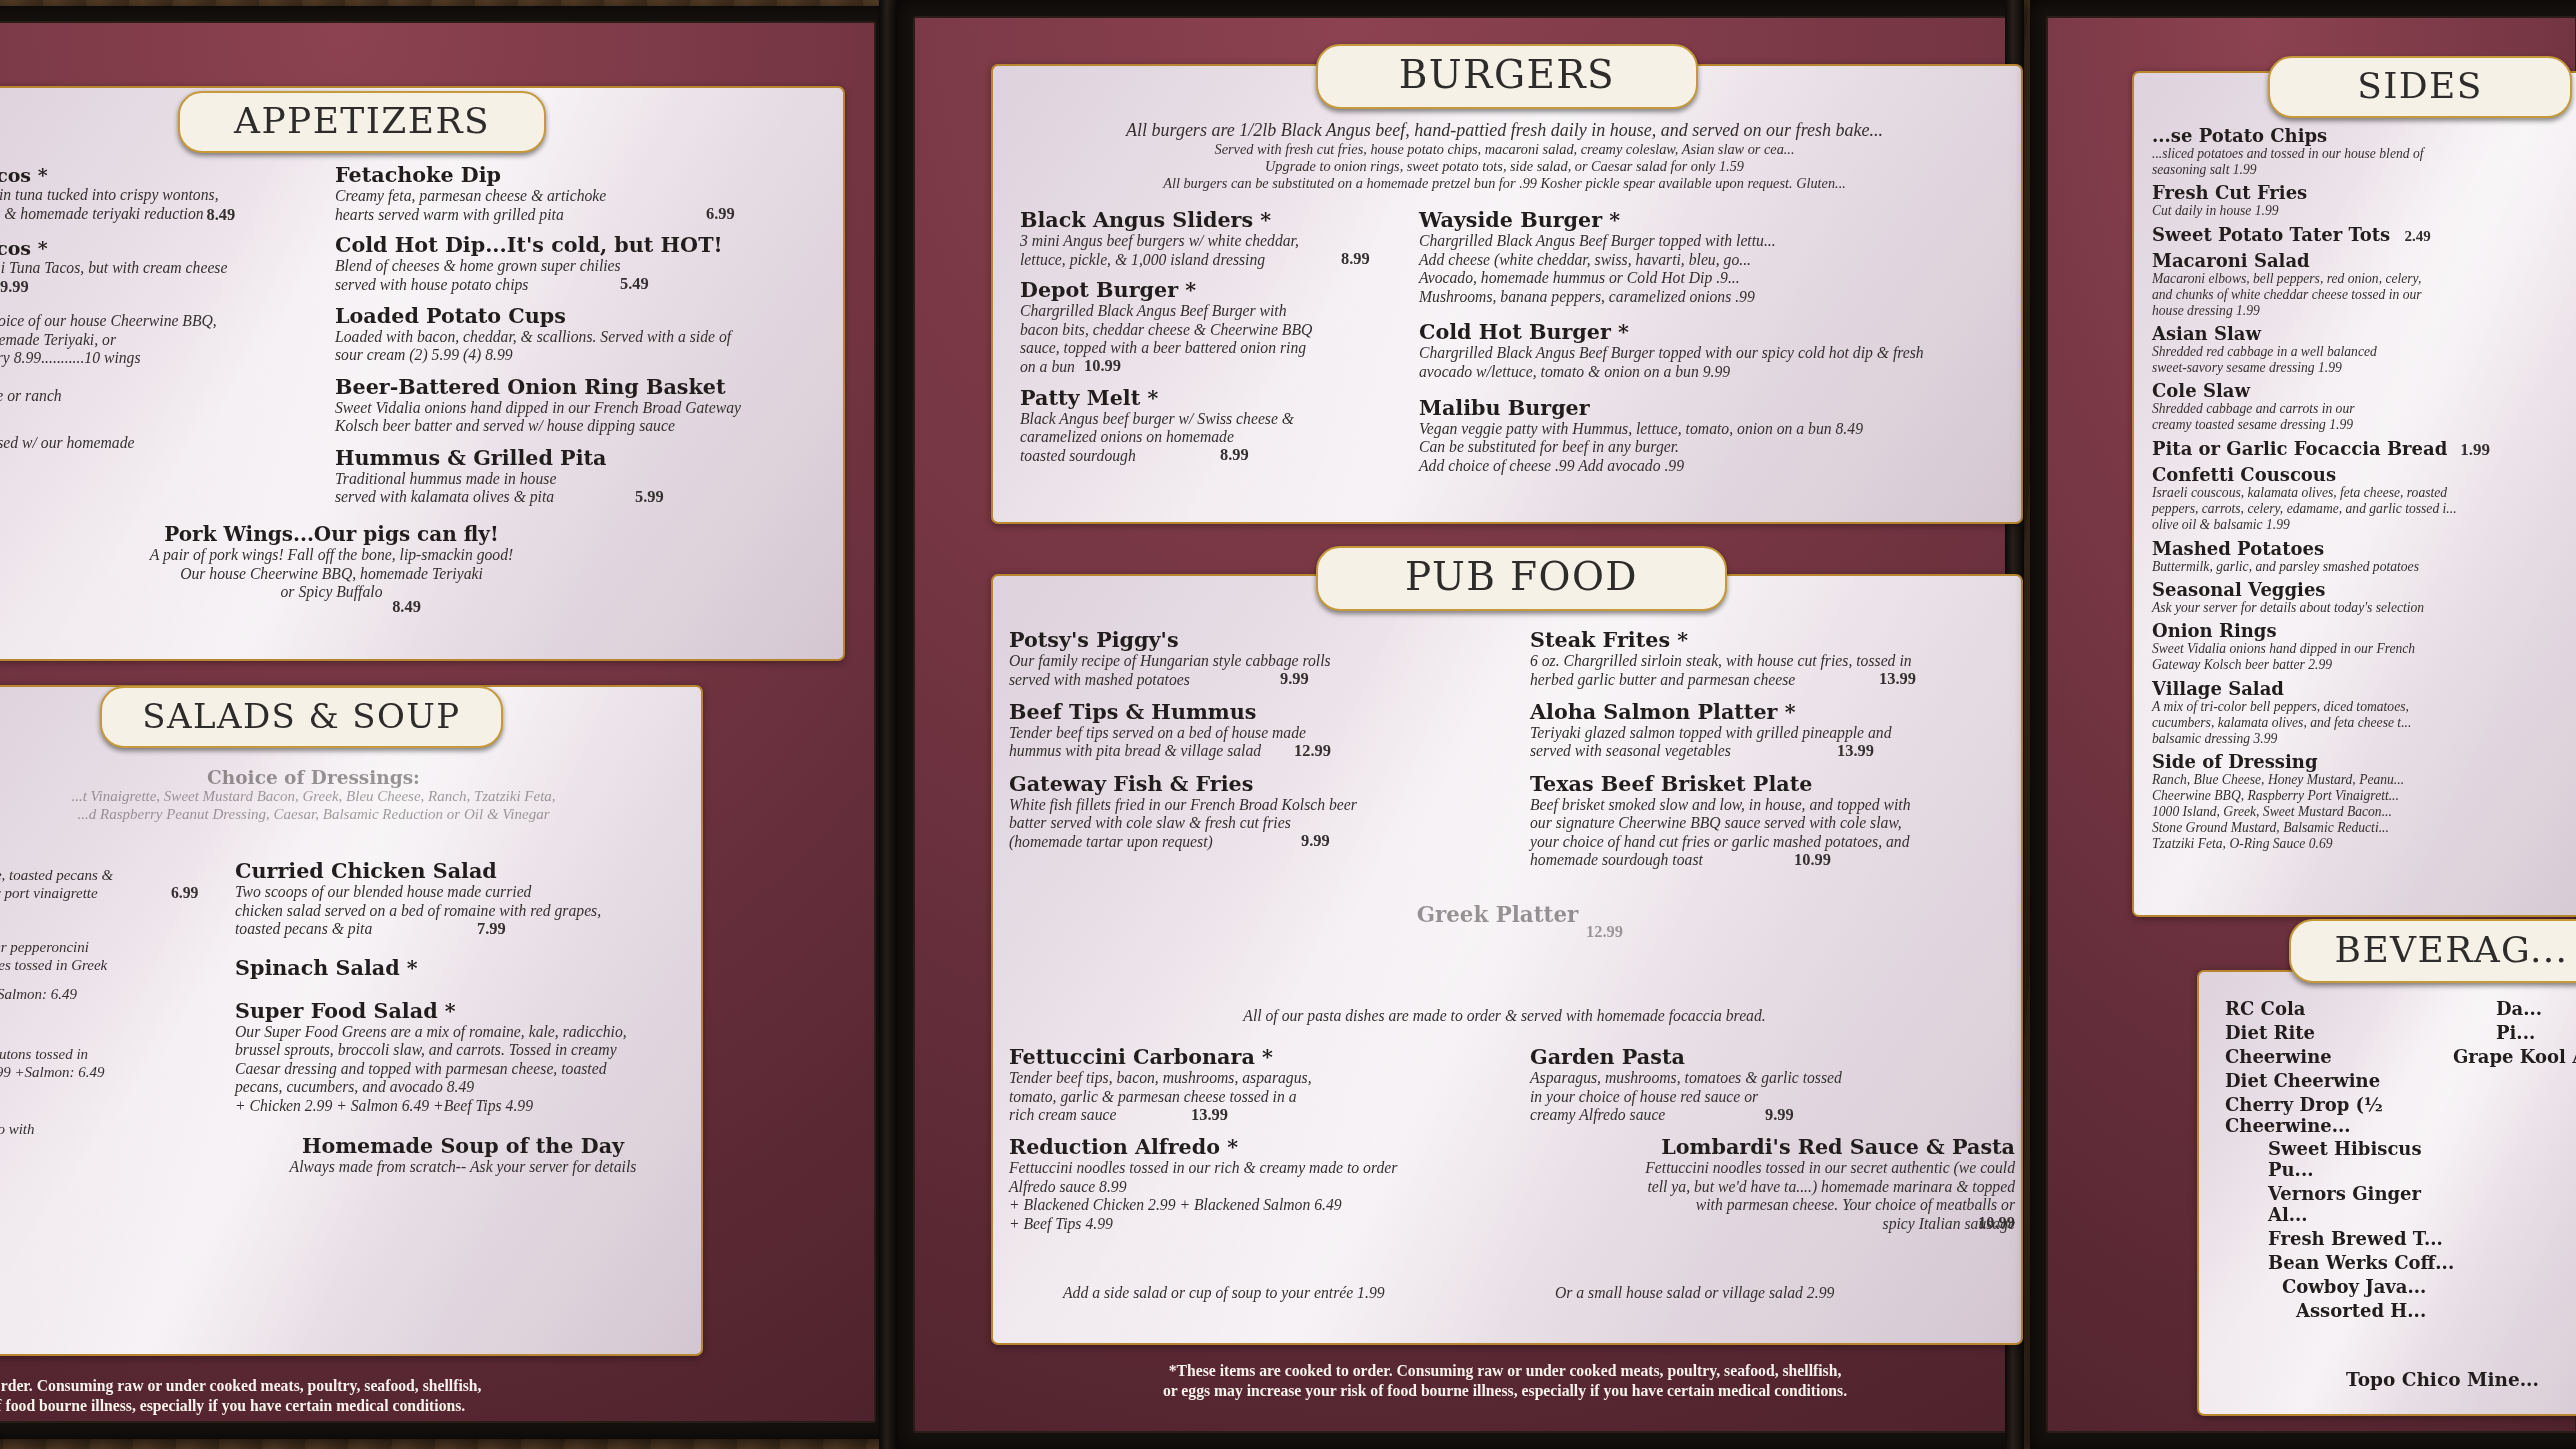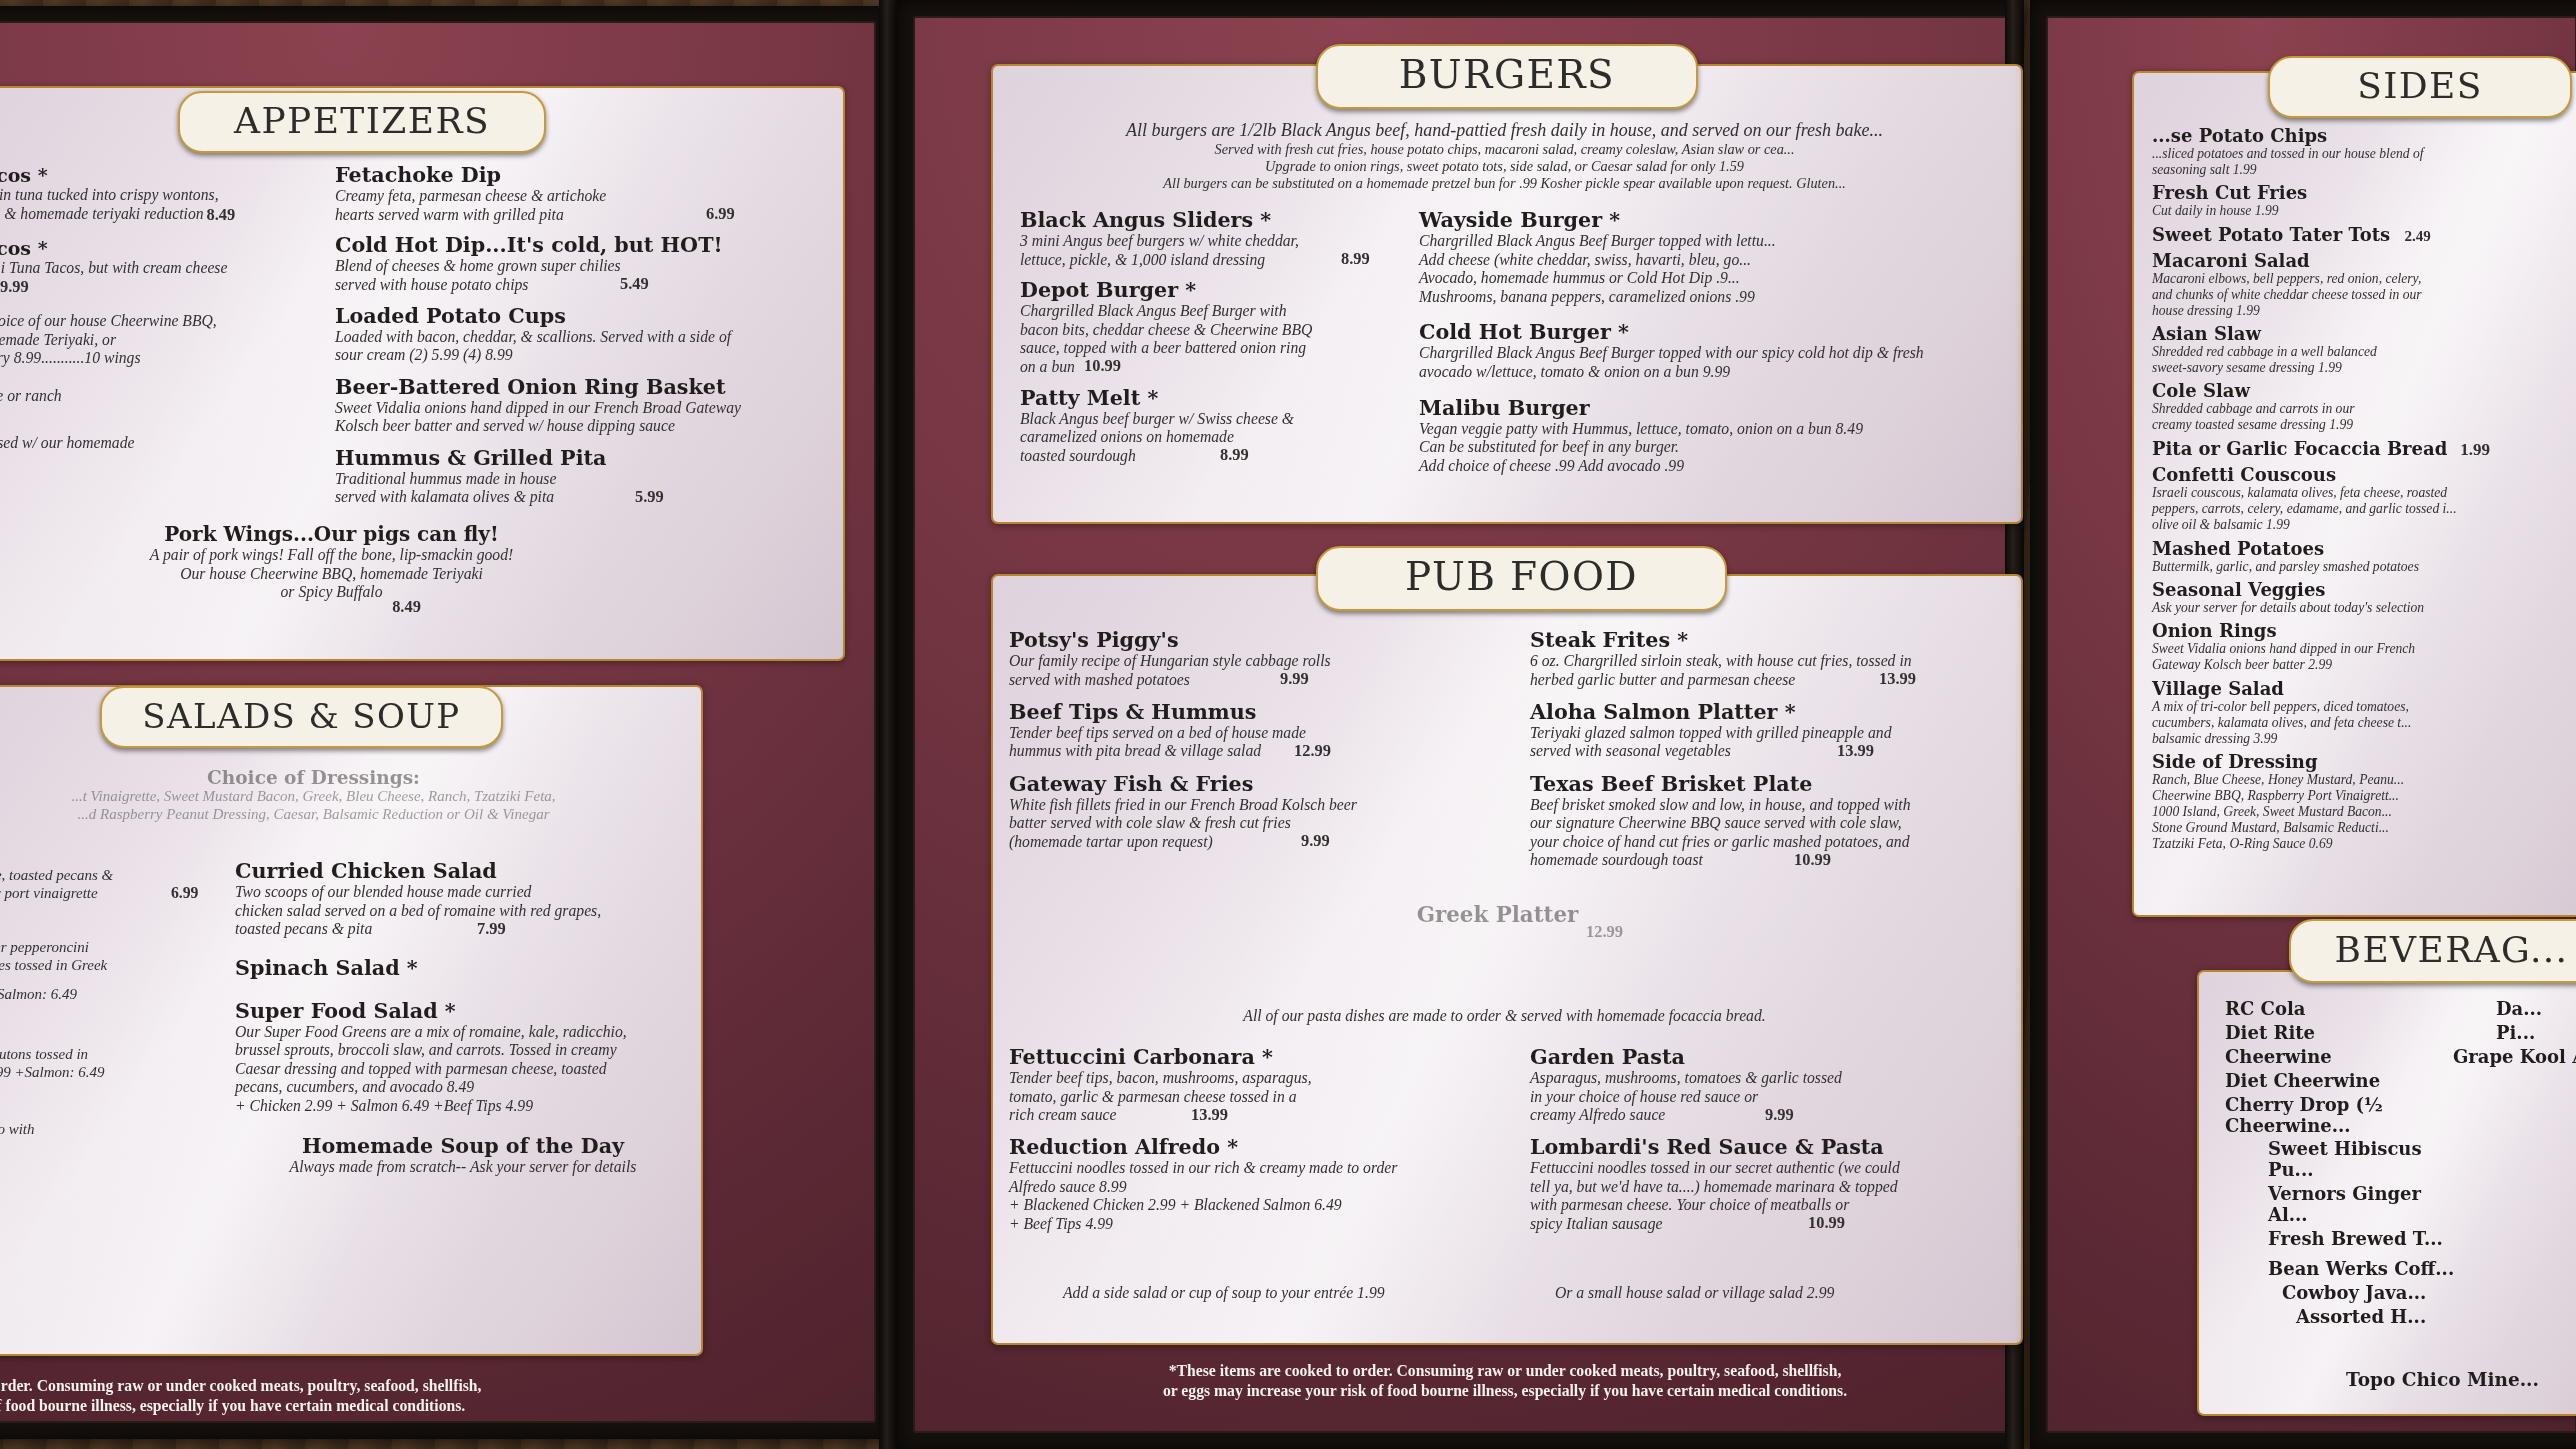--- a/index.html
+++ b/index.html
@@ -331,21 +331,21 @@
   </div>
 
   <div class="col" style="left:1530px;top:1045px;width:485px;">
     <div class="item">
       <div class="nm" style="font-size:20.7px;">Garden Pasta</div>
       <div class="ds" style="font-size:15.7px;white-space:pre-line;">Asparagus, mushrooms, tomatoes &amp; garlic tossed
 in your choice of house red sauce or
 creamy Alfredo sauce</div>
       <div class="ds pr" style="font-size:16.4px;margin-left:235px;margin-top:-20px;">9.99</div>
     </div>
-    <div class="item" style="margin-top:11.4px;">
+    <div class="item" style="margin-top:11.4px;text-align:right;">
       <div class="nm" style="font-size:20.7px;">Lombardi's Red Sauce &amp; Pasta</div>
       <div class="ds" style="font-size:15.7px;white-space:pre-line;">Fettuccini noodles tossed in our secret authentic (we could
 tell ya, but we'd have ta....) homemade marinara &amp; topped
 with parmesan cheese. Your choice of meatballs or
 spicy Italian sausage</div>
       <div class="ds pr" style="font-size:16.4px;margin-left:278px;margin-top:-20px;">10.99</div>
     </div>
   </div>
 
   <div class="col" style="left:1063px;top:1284px;width:442px;">
@@ -442,21 +442,21 @@
   </div>
 
   <div class="col" style="left:2225px;top:998px;width:235px;">
     <div class="nm" style="font-size:18px;margin-bottom:2.9px;">RC Cola</div>
     <div class="nm" style="font-size:18px;margin-bottom:2.9px;">Diet Rite</div>
     <div class="nm" style="font-size:18px;margin-bottom:2.9px;">Cheerwine</div>
     <div class="nm" style="font-size:18px;margin-bottom:2.9px;">Diet Cheerwine</div>
     <div class="nm" style="font-size:18px;margin-bottom:2.9px;">Cherry Drop (½ Cheerwine...</div>
     <div class="nm" style="font-size:18px;margin-bottom:2.9px;margin-left:43px;">Sweet Hibiscus Pu...</div>
     <div class="nm" style="font-size:18px;margin-bottom:2.9px;margin-left:43px;">Vernors Ginger Al...</div>
-    <div class="nm" style="font-size:18px;margin-bottom:9px;margin-left:43px;">Fresh Brewed T...</div>
+    <div class="nm" style="font-size:18px;margin-bottom:3px;margin-left:43px;">Fresh Brewed T...</div>
     <div class="nm" style="font-size:18px;margin-bottom:2.9px;margin-left:43px;">Bean Werks Coff...</div>
     <div class="nm" style="font-size:18px;margin-bottom:2.9px;margin-left:57px;">Cowboy Java...</div>
     <div class="nm" style="font-size:18px;margin-bottom:2.9px;margin-left:71px;">Assorted H...</div>
   </div>
 
   <div class="col" style="left:2496px;top:998px;width:128px;">
     <div class="nm" style="font-size:18px;margin-bottom:2.9px;">Da...</div>
     <div class="nm" style="font-size:18px;margin-bottom:2.9px;">Pi...</div>
     <div class="nm" style="font-size:18px;margin-bottom:2.9px;margin-left:-43px;">Grape Kool A...</div>
   </div>

